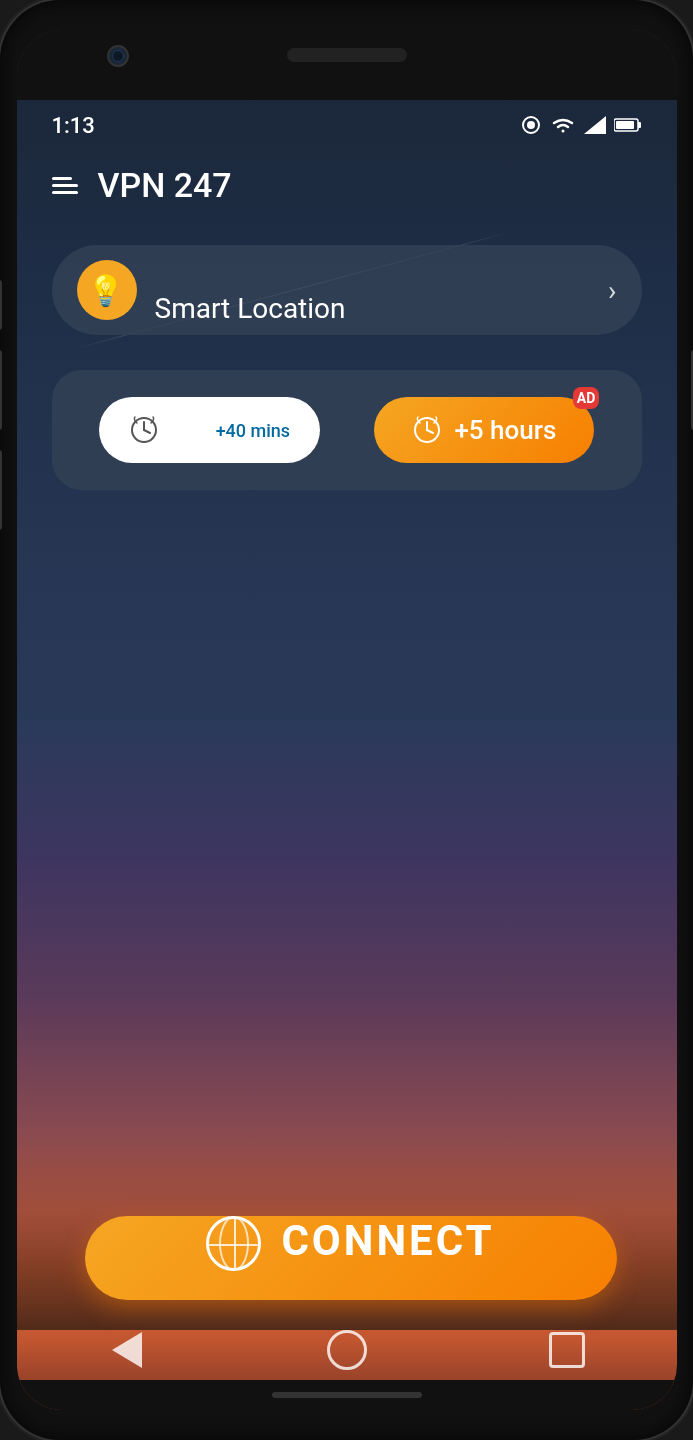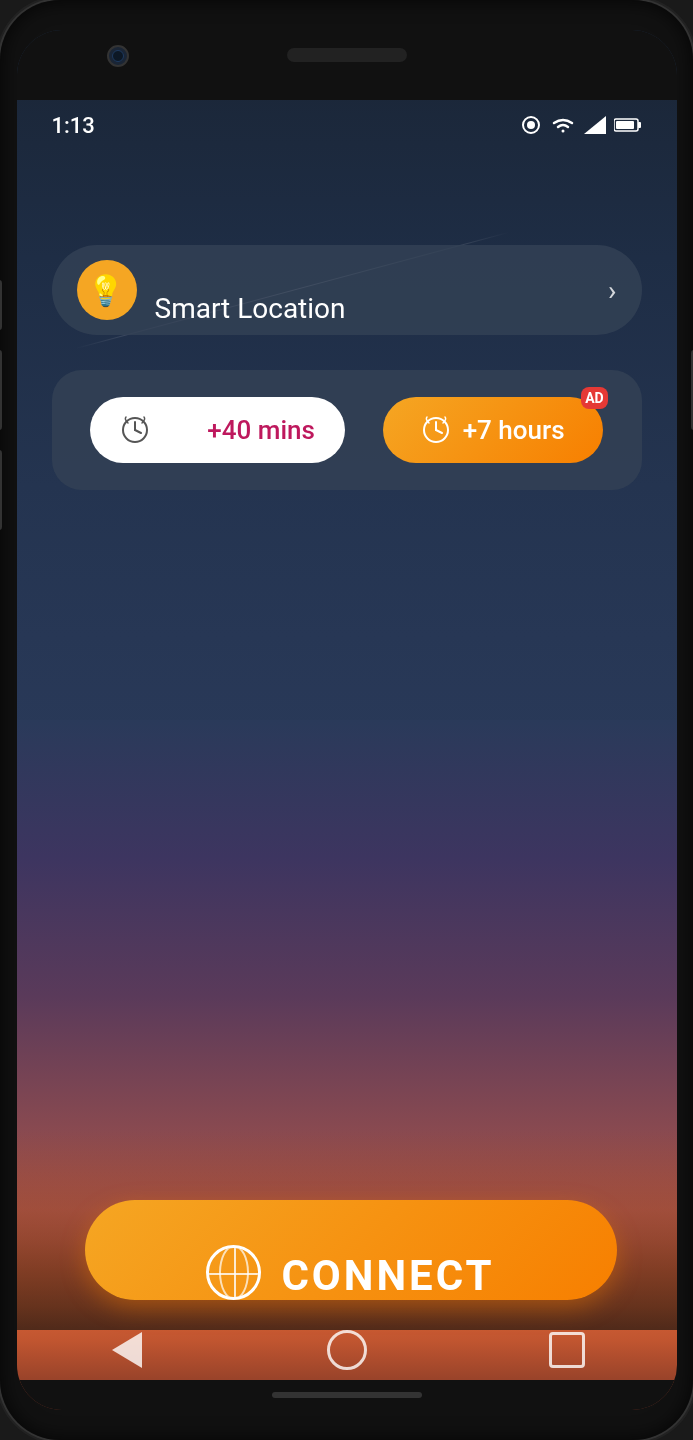--- a/index.html
+++ b/index.html
@@ -321,23 +321,23 @@
       padding: 18px 30px;
       display: flex;
       align-items: center;
       gap: 12px;
       cursor: pointer;
       min-width: 220px;
       justify-content: center;
     }
 
     .time-btn-white .btn-text {
-      font-size: 26px;
+      font-size: 18px;
       font-weight: 500;
-      color: #be185d;
+      color: #0369a1;
       margin-left: 45px;
     }
 
     .time-btn-orange {
       background: linear-gradient(135deg, #f5a623, #f77f00);
       border-radius: 50px;
       padding: 18px 30px;
       display: flex;
       align-items: center;
       gap: 12px;
@@ -374,25 +374,25 @@
       font-size: 26px;
       color: white;
     }
 
     
     .connect-btn {
       position: absolute;
       bottom: 110px;
       left: 68px;
       right: 60px;
-      height: 100px;
+      height: 84px;
       background: linear-gradient(135deg, #f5a623, #f77f00);
       border-radius: 55px;
       display: flex;
-      align-items: flex-end;
+      align-items: flex-start;
       justify-content: center;
       gap: 20px;
       cursor: pointer;
       z-index: 10;
       box-shadow: 0 8px 25px rgba(247, 127, 0, 0.4);
     }
 
     .globe-icon {
       width: 55px;
       height: 55px;
@@ -556,20 +556,28 @@
         </svg>
 
         <svg width="28" height="16" viewBox="0 0 28 16">
           <rect x="0" y="2" width="24" height="12" rx="2" ry="2" fill="none" stroke="white" stroke-width="1.5"></rect>
           <rect x="24" y="5" width="3" height="6" rx="1" fill="white"></rect>
           <rect x="2" y="4" width="18" height="8" rx="1" fill="white"></rect>
         </svg>
       </div>
     </div>
 
+    <div class="app-header">
+      <div class="hamburger">
+        <span></span>
+        <span></span>
+        <span></span>
+      </div>
+      <span class="app-title">VPN 247</span>
+    </div>
 
     <div class="location-card">
       <div class="location-icon">
         <span class="location-icon-inner">💡</span>
       </div>
       <span class="location-text">Smart Location</span>
       <span class="location-chevron">›</span>
     </div>
 
     <div class="time-boost-card">
@@ -586,21 +594,21 @@
 
       <div class="time-btn-orange">
         <span class="ad-badge">AD</span>
         <svg class="clock-icon-white" width="30" height="30" viewBox="0 0 30 30">
           <circle cx="15" cy="15" r="12" fill="none" stroke="white" stroke-width="2"></circle>
           <line x1="15" y1="15" x2="15" y2="7" stroke="white" stroke-width="2" stroke-linecap="round"></line>
           <line x1="15" y1="15" x2="21" y2="18" stroke="white" stroke-width="2" stroke-linecap="round"></line>
           <path d="M 8 8 Q 4 4 6 2" fill="none" stroke="white" stroke-width="1.5" stroke-linecap="round"></path>
           <path d="M 22 8 Q 26 4 24 2" fill="none" stroke="white" stroke-width="1.5" stroke-linecap="round"></path>
         </svg>
-        <span class="btn-text">+7 hours</span>
+        <span class="btn-text">+5 hours</span>
       </div>
     </div>
 
     <div class="connect-btn">
       <div class="globe-icon">
         <div class="globe-oval"></div>
       </div>
       <span class="connect-text">CONNECT</span>
     </div>
 

